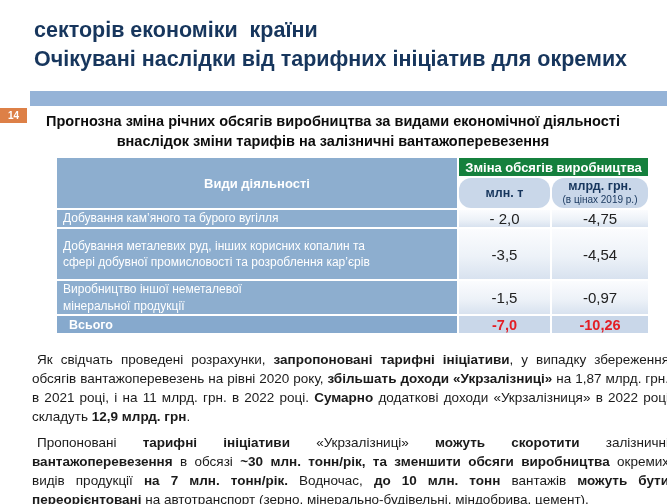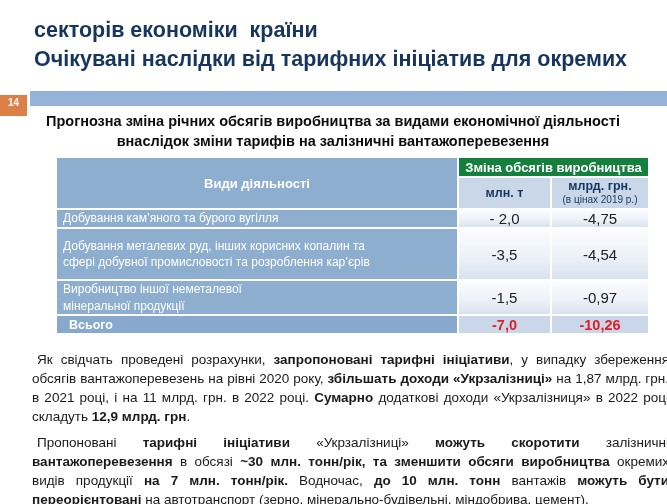--- a/index.html
+++ b/index.html
@@ -6,21 +6,21 @@
   body{
     width:667px;height:504px;background:#ffffff;position:relative;overflow:hidden;
     font-family:"Liberation Sans","DejaVu Sans",sans-serif;
   }
   .title{
     position:absolute;left:34px;top:16px;margin:0;
     font-size:21.5px;line-height:29px;font-weight:bold;color:#17365D;
   }
   .title div{white-space:pre;}
   .page-badge{
-    position:absolute;left:0;top:95px;width:27px;height:21px;
+    position:absolute;left:0;top:108px;width:27px;height:15px;
     background:#DD8047;color:#ffffff;font-size:10px;font-weight:bold;
     text-align:center;line-height:15px;
   }
   .top-bar{
     position:absolute;left:30px;top:91px;width:637px;height:15px;background:#95B3D7;
   }
   .caption{
     position:absolute;left:33px;top:111px;width:600px;margin:0;
     text-align:center;font-weight:bold;font-size:14.5px;line-height:20px;color:#0d0d0d;
   }
@@ -35,21 +35,21 @@
   .c-types{
     grid-row:1/3;grid-column:1/2;background:#8DAECF;color:#ffffff;
     font-weight:bold;font-size:13px;justify-content:center;
   }
   .c-group{
     grid-row:1/2;grid-column:2/4;background:#15803d;color:#ffffff;
     font-weight:bold;font-size:13px;justify-content:center;
   }
   .c-unit{
     background:#C9D7E9;color:#17365D;justify-content:center;
-    flex-direction:column;line-height:13px;
+    flex-direction:column;line-height:13px;border-radius:12px;
   }
   .c-unit .u-main{font-weight:bold;font-size:12.5px;}
   .c-unit .u-note{font-size:10px;}
   .c-label{
     background:#8DAECF;color:#ffffff;font-size:12px;line-height:16.5px;
     flex-direction:column;align-items:flex-start;justify-content:center;
     padding-left:6px;box-sizing:border-box;
   }
   .c-val{
     background:linear-gradient(180deg,#FBFCFE 0%,#EDF2F8 55%,#D8E2EF 100%);

